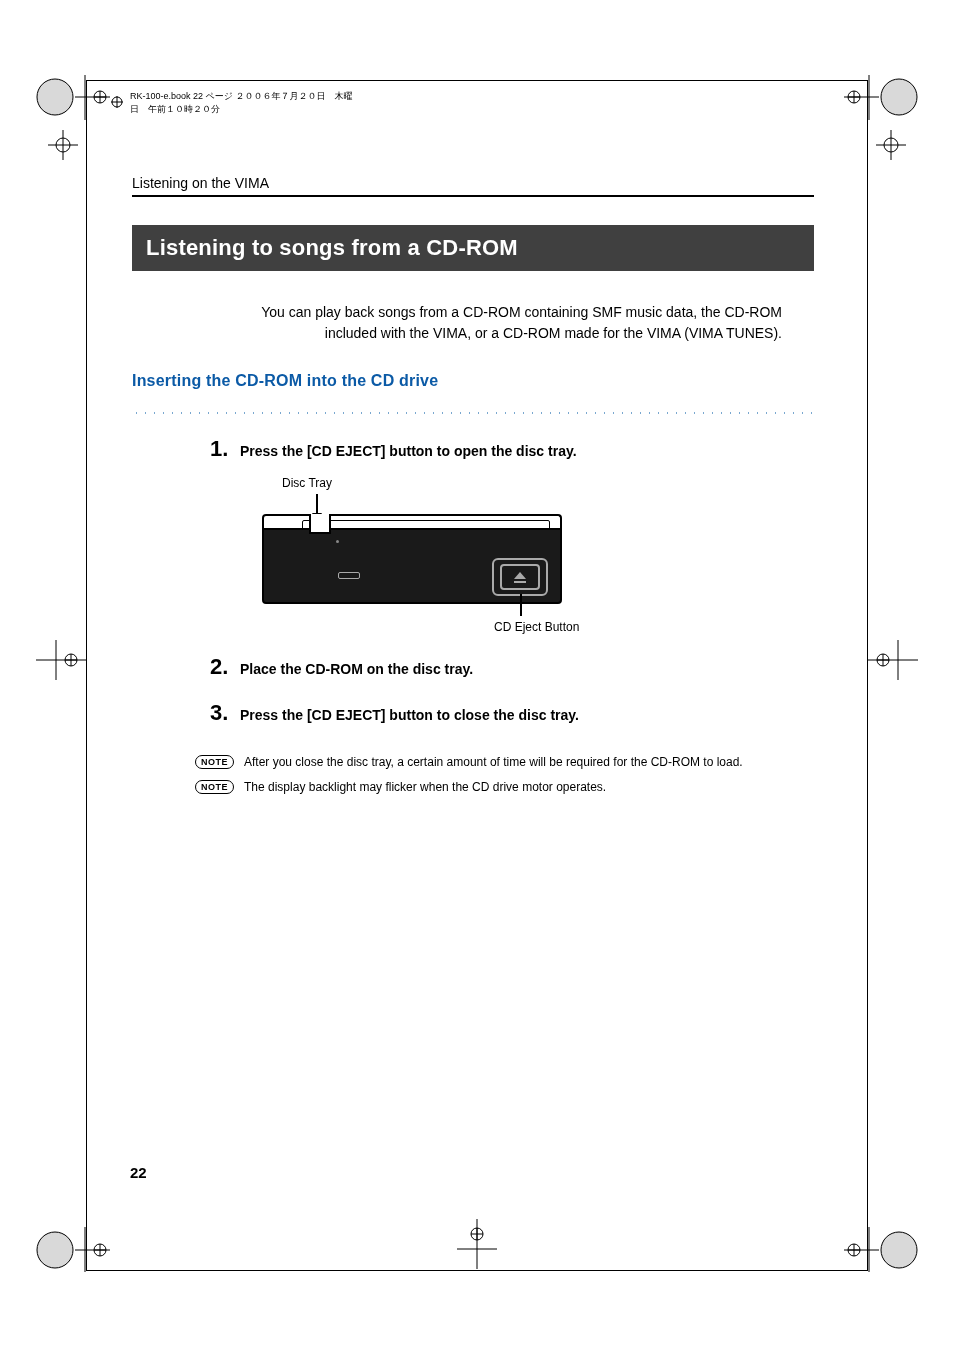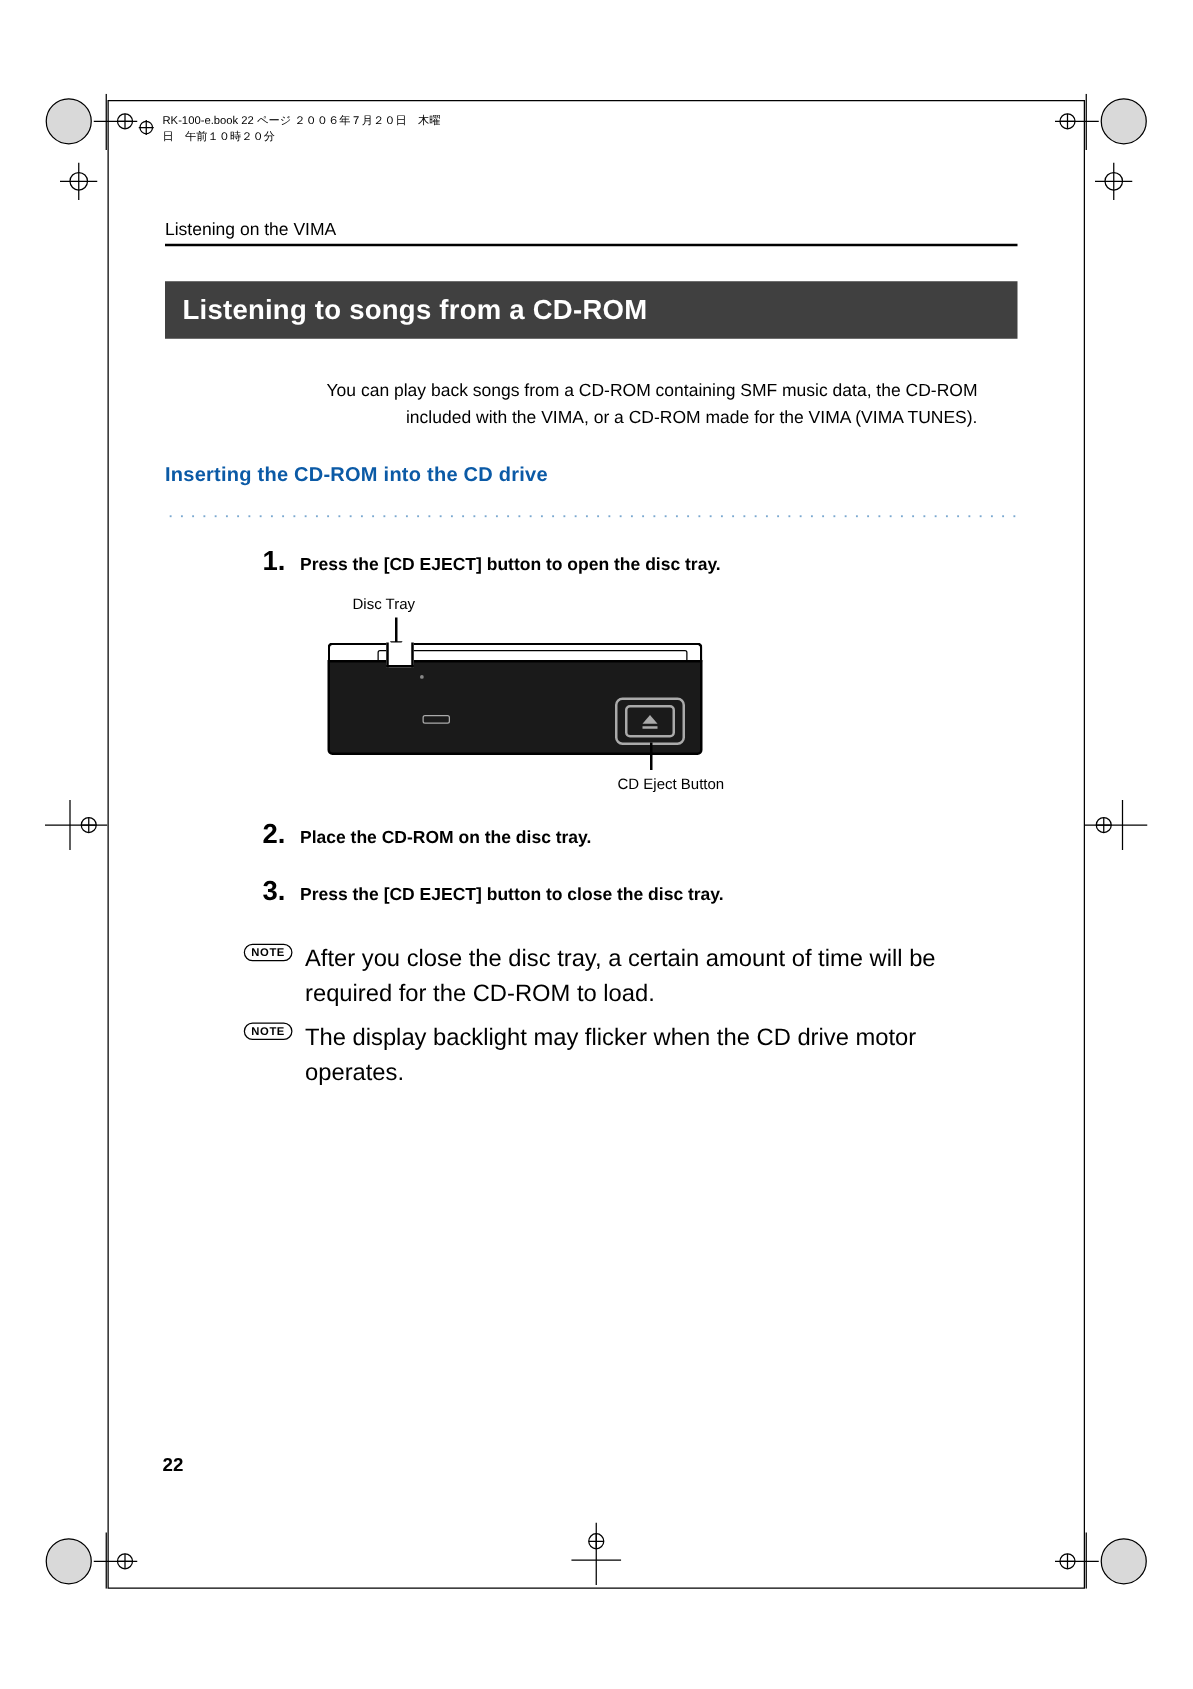--- a/index.html
+++ b/index.html
@@ -250,22 +250,23 @@
     font-size: 9px;
     font-weight: bold;
     padding: 1px 5px;
     margin-right: 10px;
     flex: 0 0 auto;
     letter-spacing: 0.5px;
     position: relative;
     top: 1px;
   }
   .note-text {
-    font-size: 19px;
+    font-size: 12px;
     line-height: 1.45;
+    text-align: center;
   }
   .page-number {
     position: absolute;
     left: 130px;
     bottom: 170px;
     font-size: 15px;
     font-weight: 700;
     font-family: "Arial Black", Arial, sans-serif;
   }
   .step-gap { height: 14px; }

